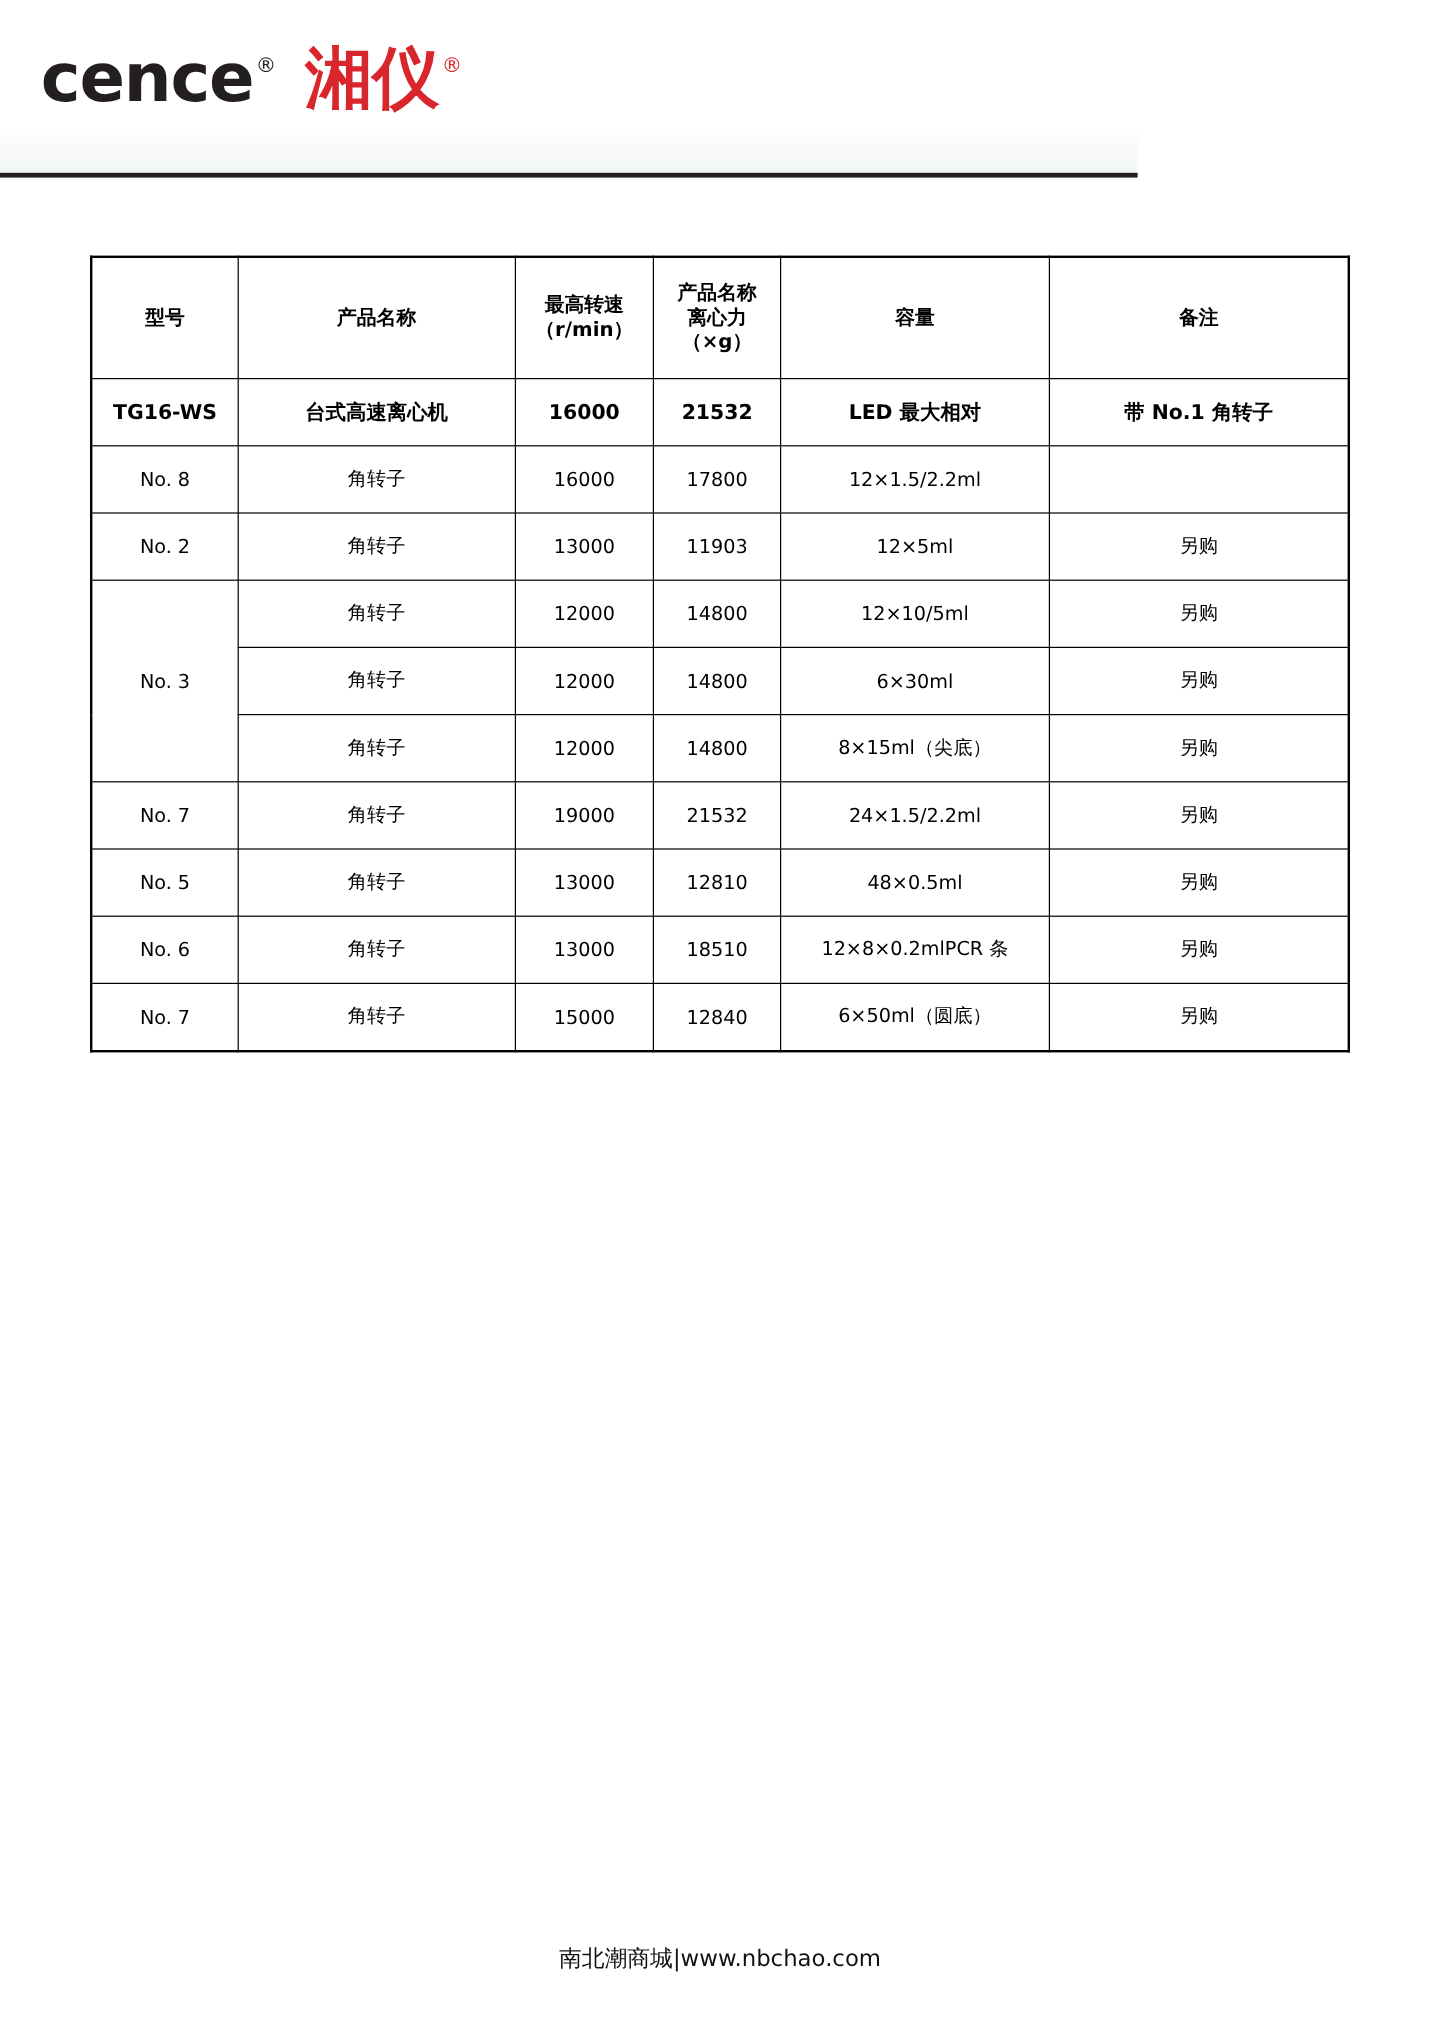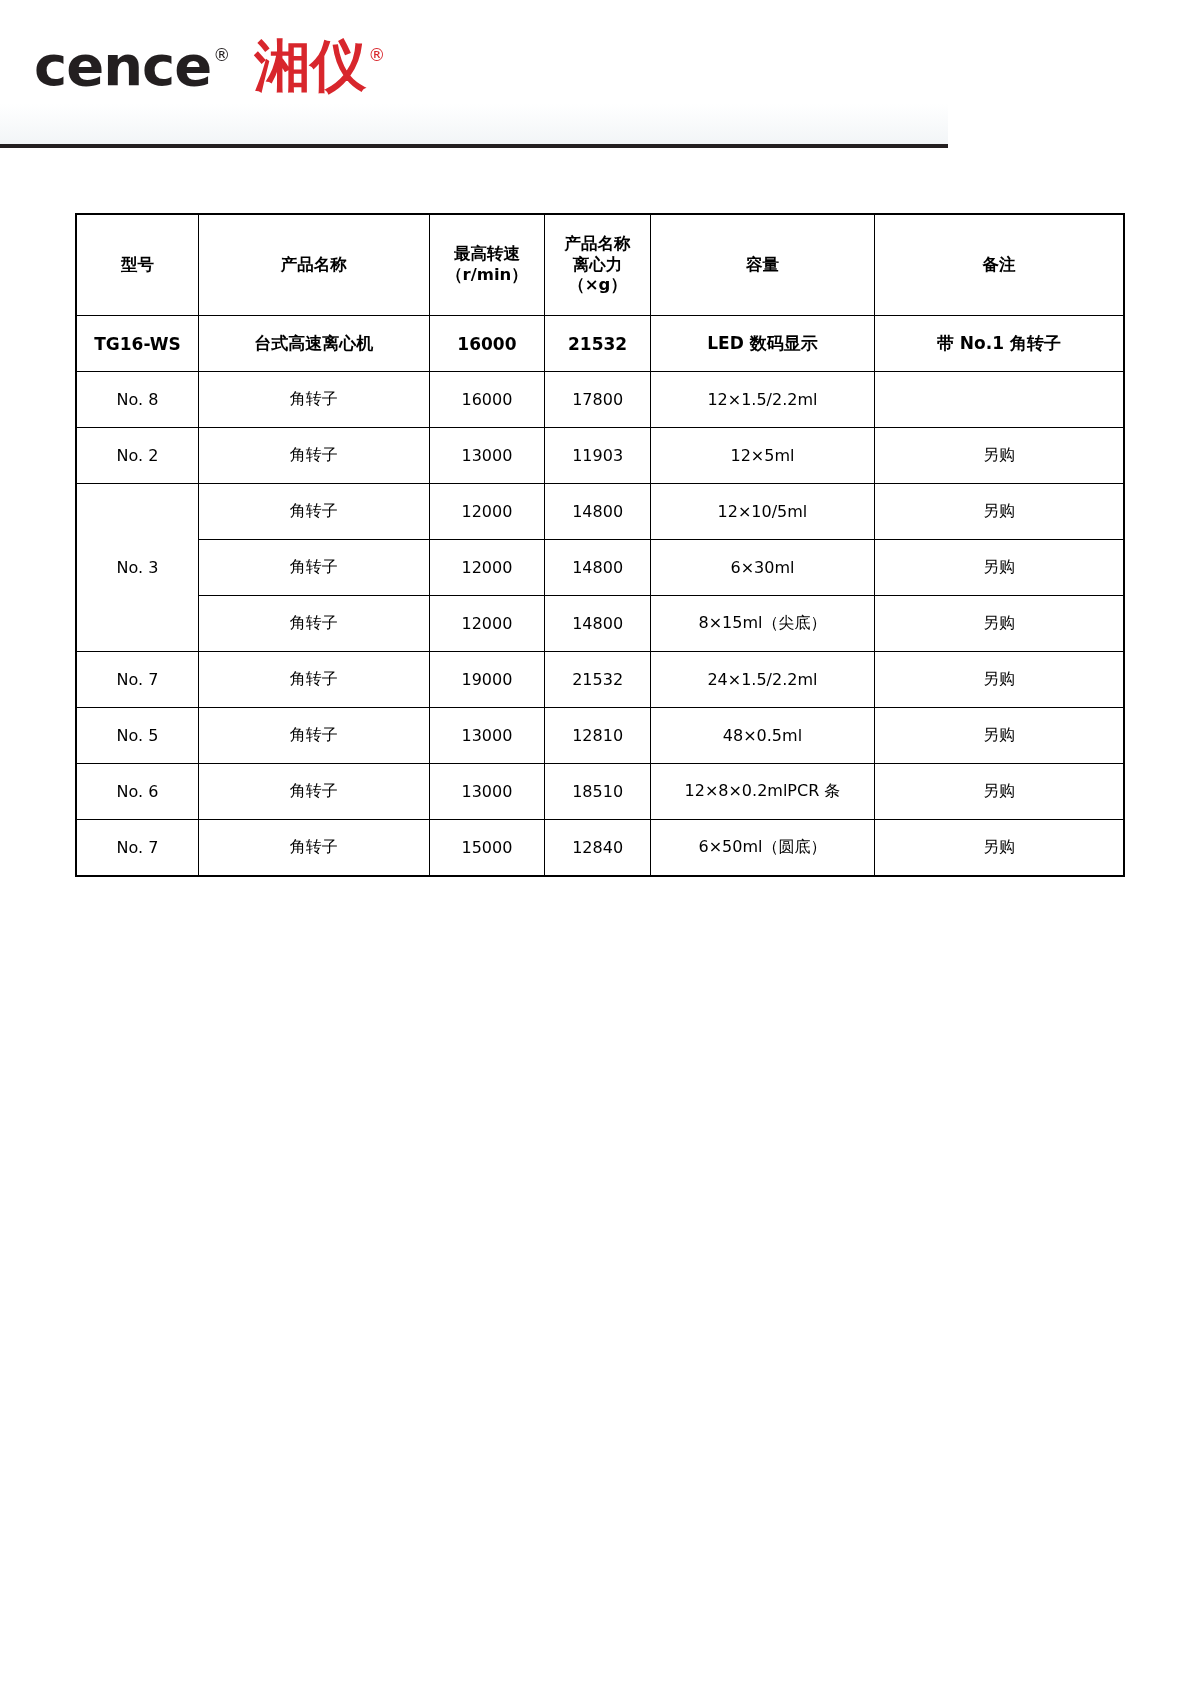--- a/index.html
+++ b/index.html
@@ -185,21 +185,21 @@
           <td>备注</td>
         </tr>
       </thead>
       <tbody>
 
         <tr class="row-main">
           <td>TG16-WS</td>
           <td>台式高速离心机</td>
           <td class="num">16000</td>
           <td class="num">21532</td>
-          <td>LED 数码显示</td>
+          <td>LED 最大相对</td>
           <td>带 No.1 角转子</td>
         </tr>
 
         <tr>
           <td>No. 8</td>
           <td>角转子</td>
           <td class="num">16000</td>
           <td class="num">17800</td>
           <td>12×1.5/2.2ml</td>
           <td></td>
@@ -272,14 +272,15 @@
           <td class="num">15000</td>
           <td class="num">12840</td>
           <td>6×50ml（圆底）</td>
           <td>另购</td>
         </tr>
 
       </tbody>
     </table>
   </div>
 
+  <div class="footer">南北潮商城|www.nbchao.com</div>
 
 </div>
 
 </body></html>

